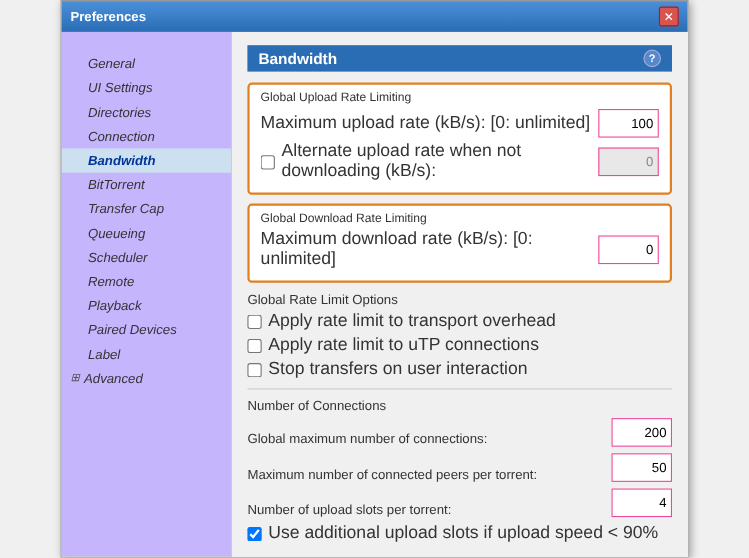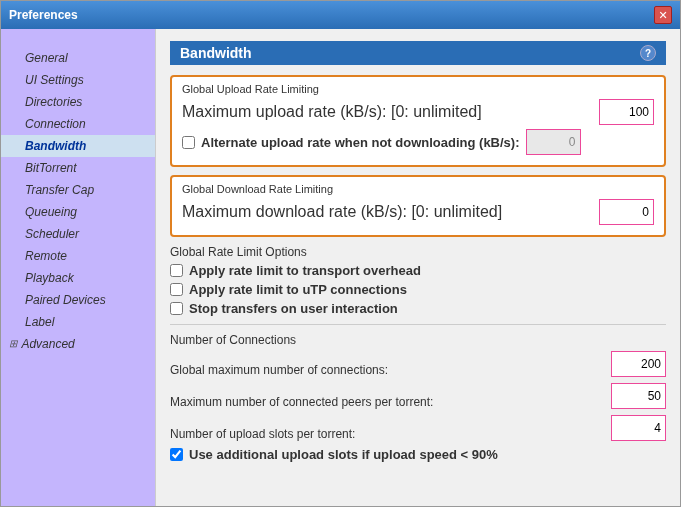--- a/index.html
+++ b/index.html
@@ -7,21 +7,21 @@
       font-family: 'Segoe UI', Tahoma, Geneva, Verdana, sans-serif;
       font-size: 12px;
       background: #f0f0f0;
       display: flex;
       justify-content: center;
       align-items: center;
       width: 681px;
       height: 507px;
     }
     .window {
-      width: 681px;
+      width: 571px;
       height: 507px;
       background: #f0f0f0;
       border: 1px solid #999;
       box-shadow: 2px 2px 8px rgba(0,0,0,0.4);
       display: flex;
       flex-direction: column;
     }
     .titlebar {
       background: linear-gradient(to bottom, #4a90d9, #2a6db5);
       color: white;
@@ -150,22 +150,21 @@
     .checkbox-row {
       display: flex;
       align-items: center;
       margin-bottom: 4px;
     }
     .checkbox-row input[type=checkbox] {
       margin-right: 6px;
     }
     .checkbox-label {
       color: #333;
-      font-size: 13px;
-      font-weight: bold;
+      font-size: 16px;
     }
     .options-section {
       margin-bottom: 2px;
     }
     .options-title {
       font-size: 12px;
       color: #333;
       margin-bottom: 4px;
     }
     .connections-section {

